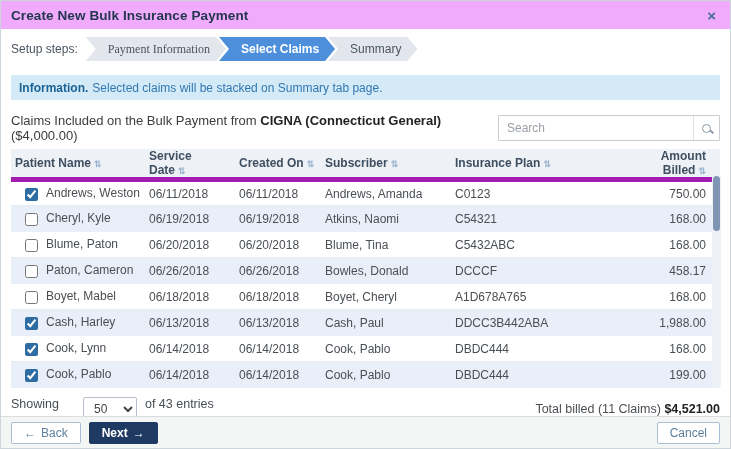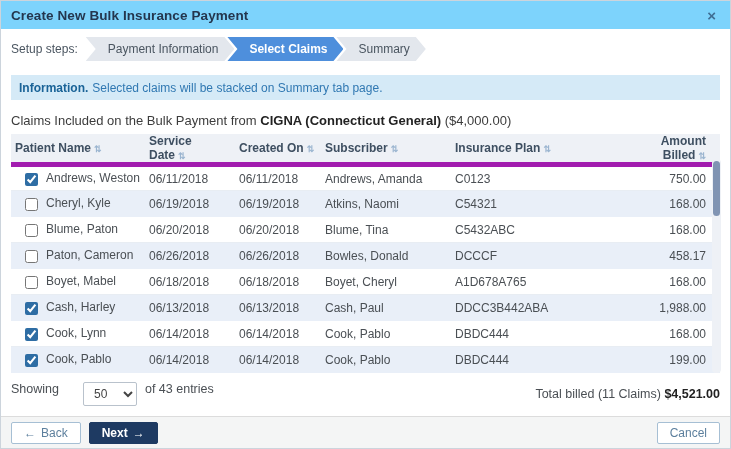--- a/index.html
+++ b/index.html
@@ -7,39 +7,39 @@
   body {
     font-family:"Liberation Sans", sans-serif;
     background:#ffffff;
     border:1px solid #ccd4dc;
     position:relative;
     overflow:hidden;
     color:#444;
   }
   
   .titlebar {
-    height:28px; background:#7dd3fc;
+    height:28px; background:#f0abfc;
     display:flex; align-items:center; justify-content:space-between;
     padding:0 10px;
   }
   .titlebar h1 { font-size:13.5px; font-weight:bold; color:#24364e; letter-spacing:.1px; }
   .close-x {
     color:#3f6e94; font-size:15px; font-weight:bold; cursor:pointer; line-height:1;
     padding:2px 4px;
   }
   
   .steps-row { display:flex; align-items:center; padding:8px 10px 7px 10px; background:#fff; }
   .steps-label { font-size:12px; color:#4a5560; margin-right:2px; }
   .step {
     position:relative; height:24px; display:flex; align-items:center;
     padding:0 16px 0 22px; font-size:12px; color:#4a5560; background:#e3e7ed;
     margin-left:-7px;
     clip-path: polygon(0 0, calc(100% - 10px) 0, 100% 50%, calc(100% - 10px) 100%, 0 100%, 10px 50%);
   }
-  .step.first { margin-left:6px; }
+  .step.first { margin-left:6px;font-family:Liberation Serif, serif; }
   .step.active { background:#4e8fdc; color:#fff; font-weight:bold; }
   
   .info-banner {
     margin:7px 10px 0 10px; background:#d5eaf7; height:25px;
     display:flex; align-items:center; padding:0 8px; font-size:12px;
   }
   .info-banner .prefix { color:#1a6397; font-weight:bold; margin-right:4px; }
   .info-banner .msg { color:#3078b2; }
   
   .claims-row {
@@ -141,20 +141,26 @@
 </div>
 
 <div class="info-banner">
   <span class="prefix">Information.</span>
   <span class="msg">Selected claims will be stacked on Summary tab page.</span>
 </div>
 
 <div class="claims-row">
   <div class="claims-title">
     <span>Claims Included on the Bulk Payment from </span><b>CIGNA (Connecticut General)</b><span> ($4,000.00)</span>
+  </div>
+  <div class="search-box">
+    <input type="text" placeholder="Search" style="">
+    <span class="search-btn">
+        <span class="mag"></span>
+      </span>
   </div>
 </div>
 
 <div class="table-wrap">
   <table>
     <colgroup>
         <col class="c1">
         <col class="c2">
         <col class="c3">
         <col class="c4">

